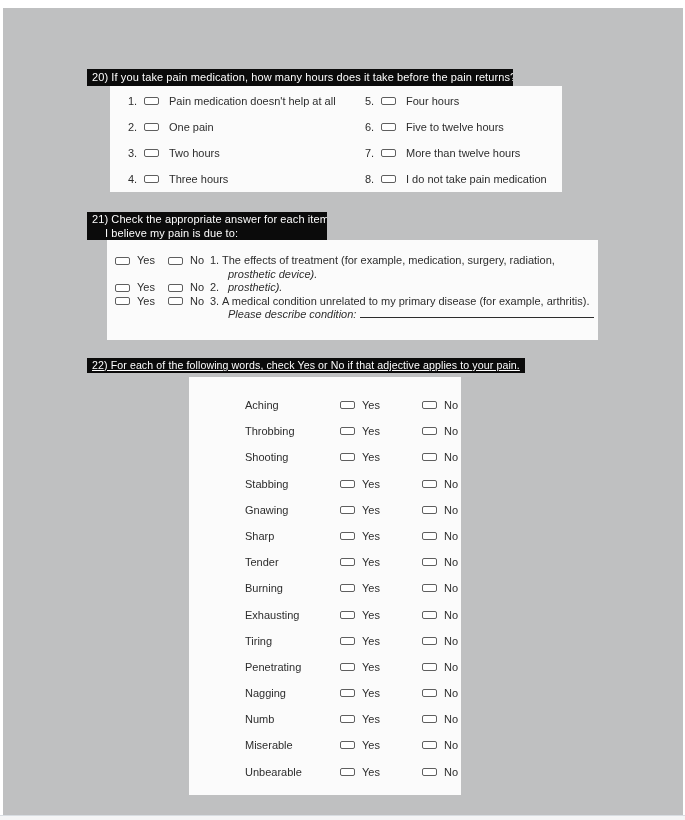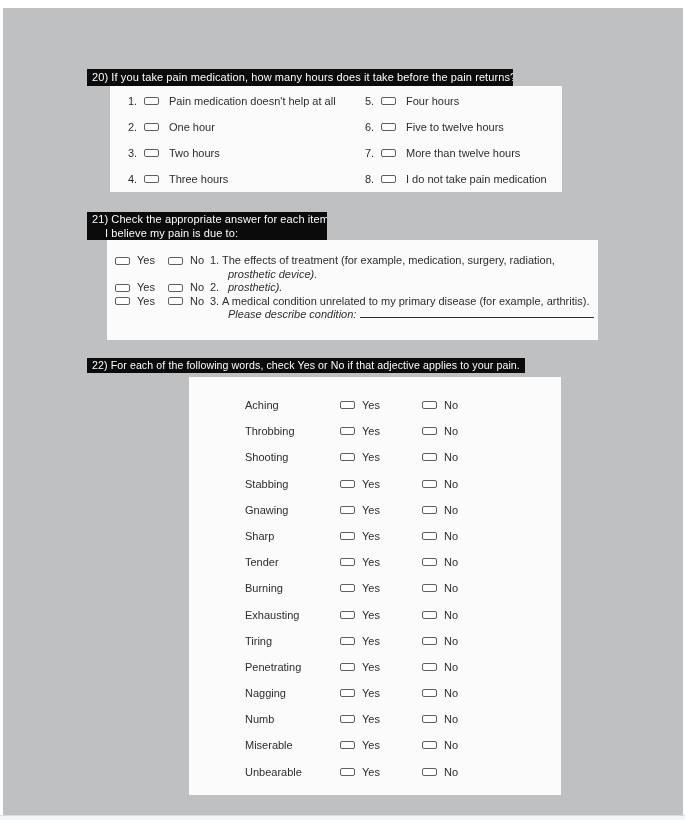--- a/index.html
+++ b/index.html
@@ -6,26 +6,26 @@
   .stage{position:relative;width:685px;height:820px;background:#ffffff;overflow:hidden;
          font-family:"Liberation Sans","DejaVu Sans",sans-serif;font-size:11px;color:#2d2d2d;}
   .paper{position:absolute;left:3px;top:8px;right:2px;bottom:4px;background:#bfc0c1;}
   .bottom-strip{position:absolute;left:0;right:0;bottom:0;height:4px;background:#f4f5f6;border-top:1px solid #d8dde2;}
 
   .qbar{position:absolute;background:#0b0b0b;color:#fdfdfd;padding-left:5px;letter-spacing:.1px;
         white-space:nowrap;overflow:hidden;box-sizing:border-box;}
   #q20bar{left:87px;top:69px;width:426px;height:17px;line-height:17px;}
   #q21bar{left:87px;top:212px;width:240px;height:28px;line-height:13.5px;padding-top:1px;}
   #q21bar .bar-l2{padding-left:13px;}
-  #q22bar{left:87px;top:358px;width:438px;height:15px;line-height:15px;font-size:10.6px;}
+  #q22bar{left:87px;top:358px;width:438px;height:15px;line-height:15px;font-size:10.6px;text-decoration:underline;}
 
   .box{position:absolute;background:#fbfbfb;}
   #q20box{left:110px;top:86px;width:452px;height:106px;}
   #q21box{left:107px;top:240px;width:491px;height:100px;}
-  #q22box{left:189px;top:377px;width:372px;height:418px;}
+  #q22box{left:189px;top:377px;width:272px;height:418px;}
 
   .cb{width:15px;height:8px;border:1px solid #5f5f5f;background:#ffffff;border-radius:2px;
       display:inline-block;flex:none;box-sizing:border-box;}
 
   .q20col{position:absolute;top:9px;}
   #q20colL{left:18px;}
   #q20colR{left:255px;}
   .q20row{height:26px;display:flex;align-items:flex-start;line-height:13px;white-space:nowrap;}
   .q20row .num{width:10px;margin-right:6px;flex:none;}
   .q20row .cb{margin-top:2px;margin-right:10px;}
@@ -61,21 +61,21 @@
   <div class="box" id="q20box">
     <div class="q20col" id="q20colL">
         <div class="q20row">
     <span class="num">1.</span>
     <span class="cb"></span>
     <span class="lbl">Pain medication doesn't help at all</span>
   </div>
         <div class="q20row">
     <span class="num">2.</span>
     <span class="cb"></span>
-    <span class="lbl">One hour</span>
+    <span class="lbl">One pain</span>
   </div>
         <div class="q20row">
     <span class="num">3.</span>
     <span class="cb"></span>
     <span class="lbl">Two hours</span>
   </div>
         <div class="q20row">
     <span class="num">4.</span>
     <span class="cb"></span>
     <span class="lbl">Three hours</span>

